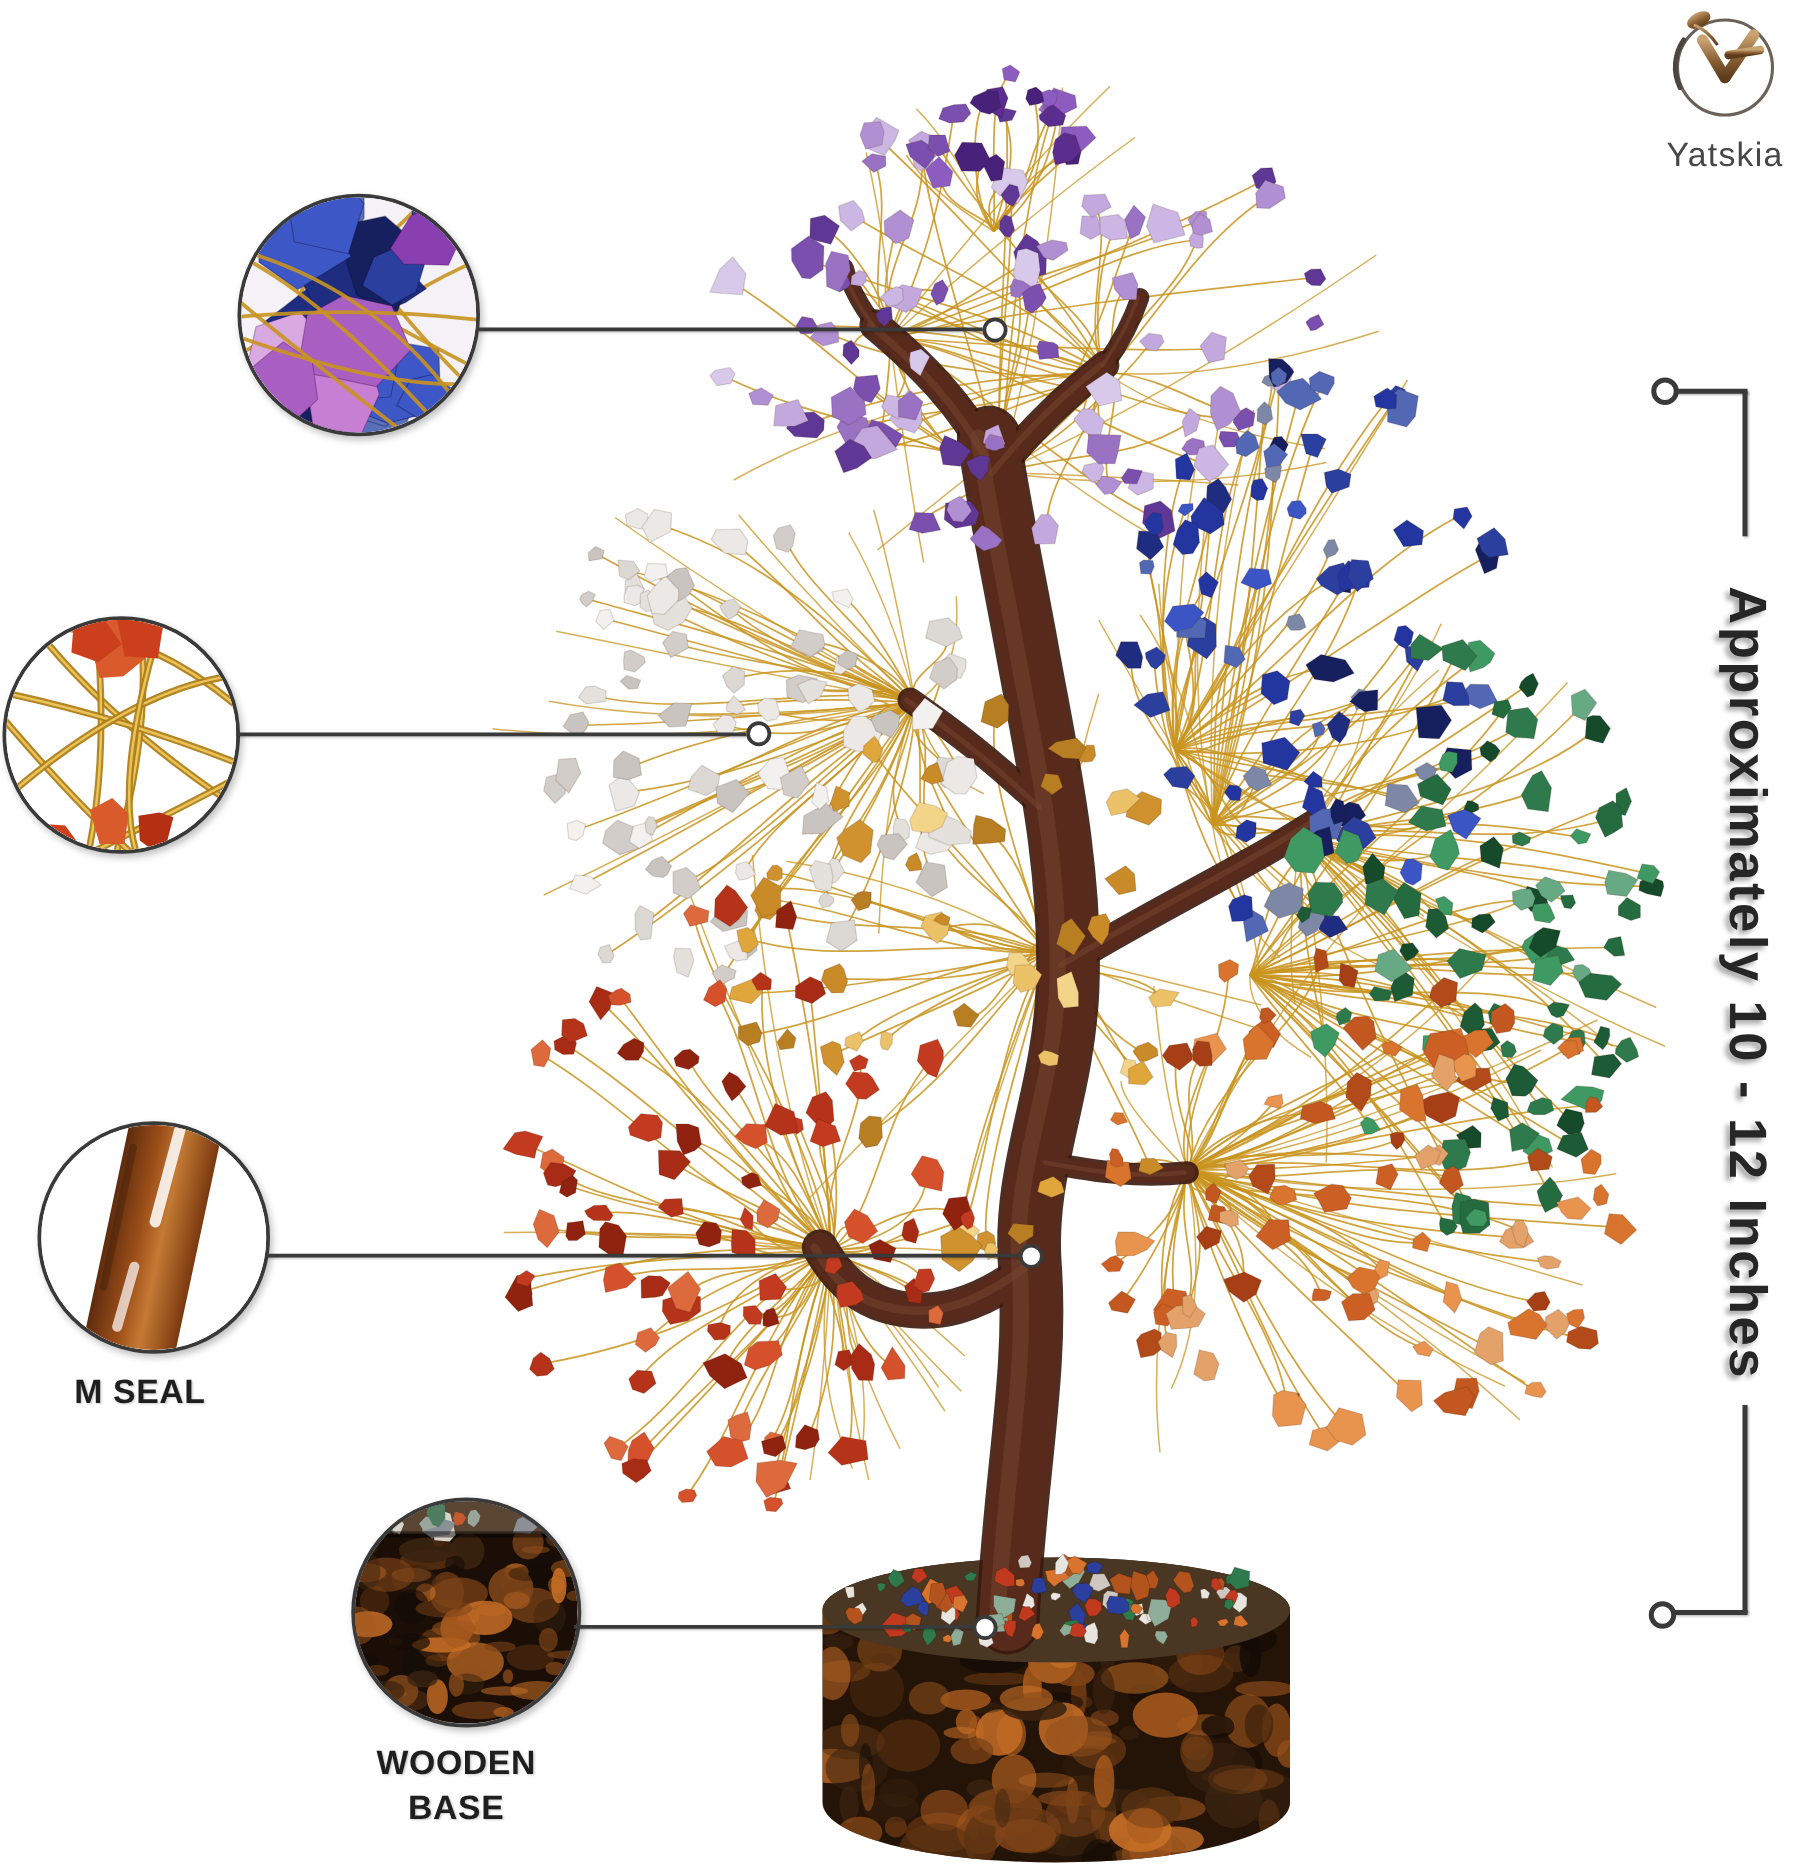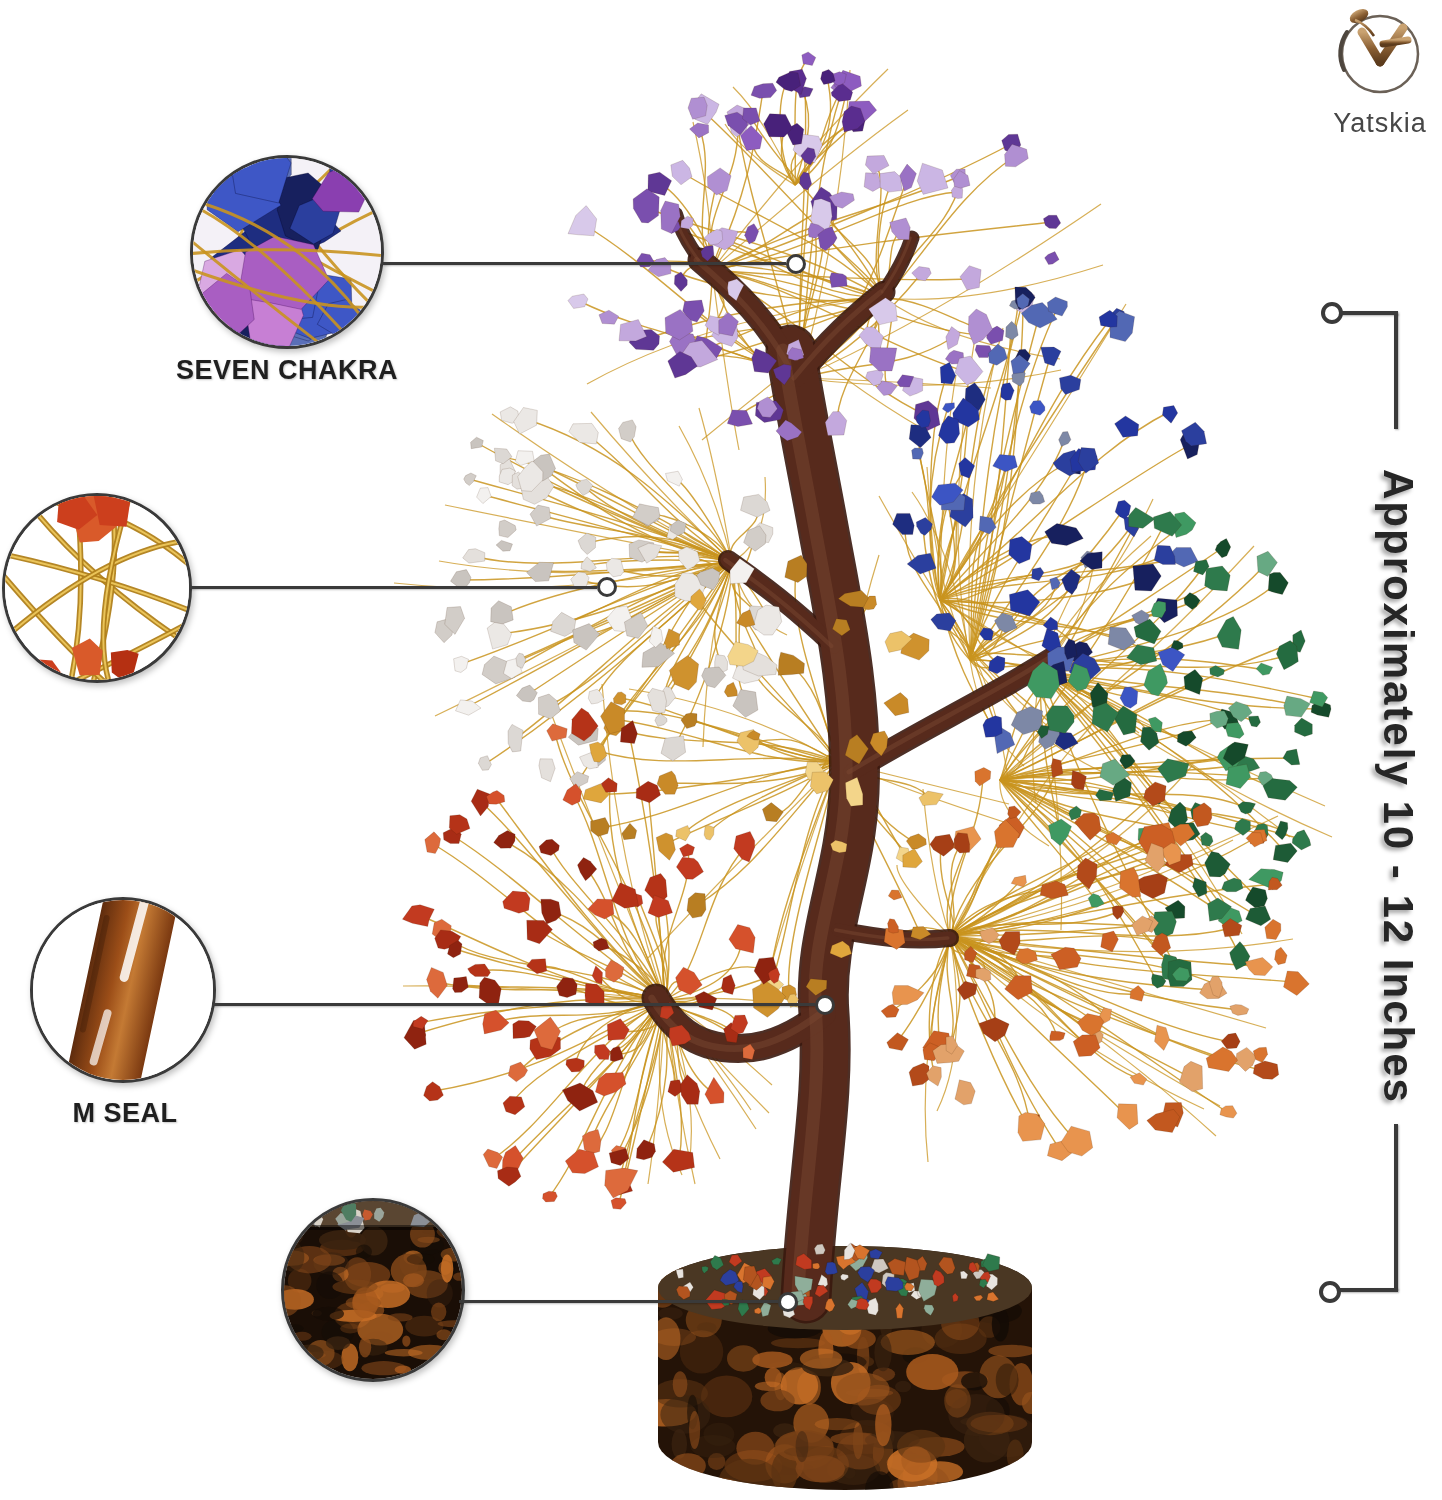--- a/index.html
+++ b/index.html
@@ -1563,25 +1563,26 @@
         <path d="M78.5 13.6L80.4 8.4L86.5 9.9L88.8 13.4L86.0 18.4L80.7 19.4Z" fill="#c65a2f"></path>
         <path d="M16.1 9.3L24.1 10.5L27.4 18.6L23.2 25.4L19.1 27.7L15.9 24.8L14.0 17.8Z" fill="#9aa59b"></path>
         <path d="M13.8 17.2L13.1 4.8L22.7 1.2L33.2 7.1L36.1 13.7L28.5 21.4L20.4 25.5Z" fill="#d8d2c8"></path>
         <path d="M62.7 -2.4L72.0 3.3L72.2 13.7L67.1 20.7L62.1 18.8L57.0 9.4Z" fill="#4f7d62"></path>
         <path d="M161.6 24.9L160.9 18.8L166.6 15.5L173.3 18.7L171.8 26.0L164.8 28.5Z" fill="#9aa59b"></path>
         <path d="M168.2 25.9L161.2 26.3L158.7 18.7L162.9 12.9L170.3 12.5L173.2 17.7L171.3 24.8Z" fill="#4f7d62"></path>
         <rect x="0" y="24" width="178" height="5" fill="rgba(0,0,0,0.45)"></rect>
       </svg>
   </div>
 
-  <div class="callout-label" style="left:142px;top:352px;width:290px;">
-    <span>SEVEN CHAKRA</span>
+  <div class="callout-label" style="left:22px;top:1095px;width:180px;">
+    <span>M SEAL</span>
   </div>
-  <div class="callout-label" style="left:35px;top:1095px;width:180px;">
-    <span>M SEAL</span>
+  <div class="callout-label" style="left:275px;top:1392px;width:180px;">
+    <span>WOODEN</span>
+    <span>BASE</span>
   </div>
 
   <div class="leader-line" style="left:382px;top:262px;width:404px;"></div>
   <div class="leader-dot" style="left:786px;top:254px;"></div>
 
   <div class="leader-line" style="left:189px;top:586px;width:408px;"></div>
   <div class="leader-dot" style="left:597px;top:577px;"></div>
 
   <div class="leader-line" style="left:212px;top:1003px;width:603px;"></div>
   <div class="leader-dot" style="left:815px;top:995px;"></div>

